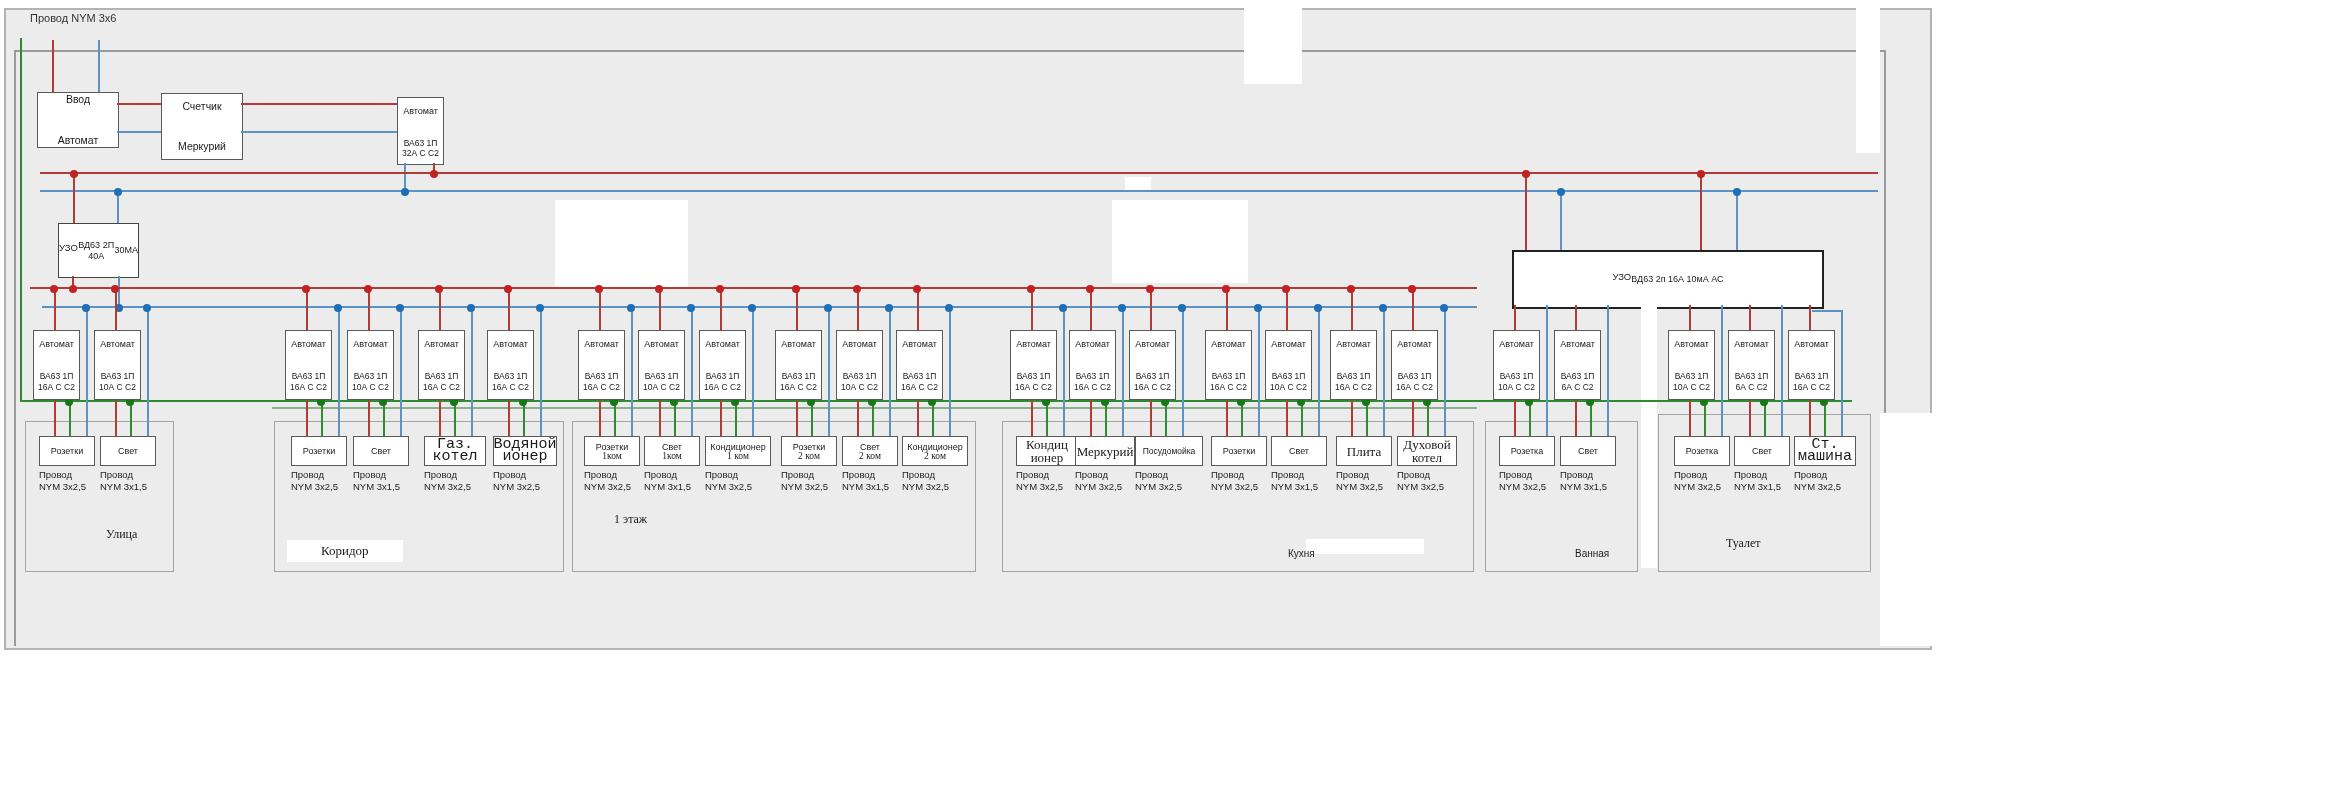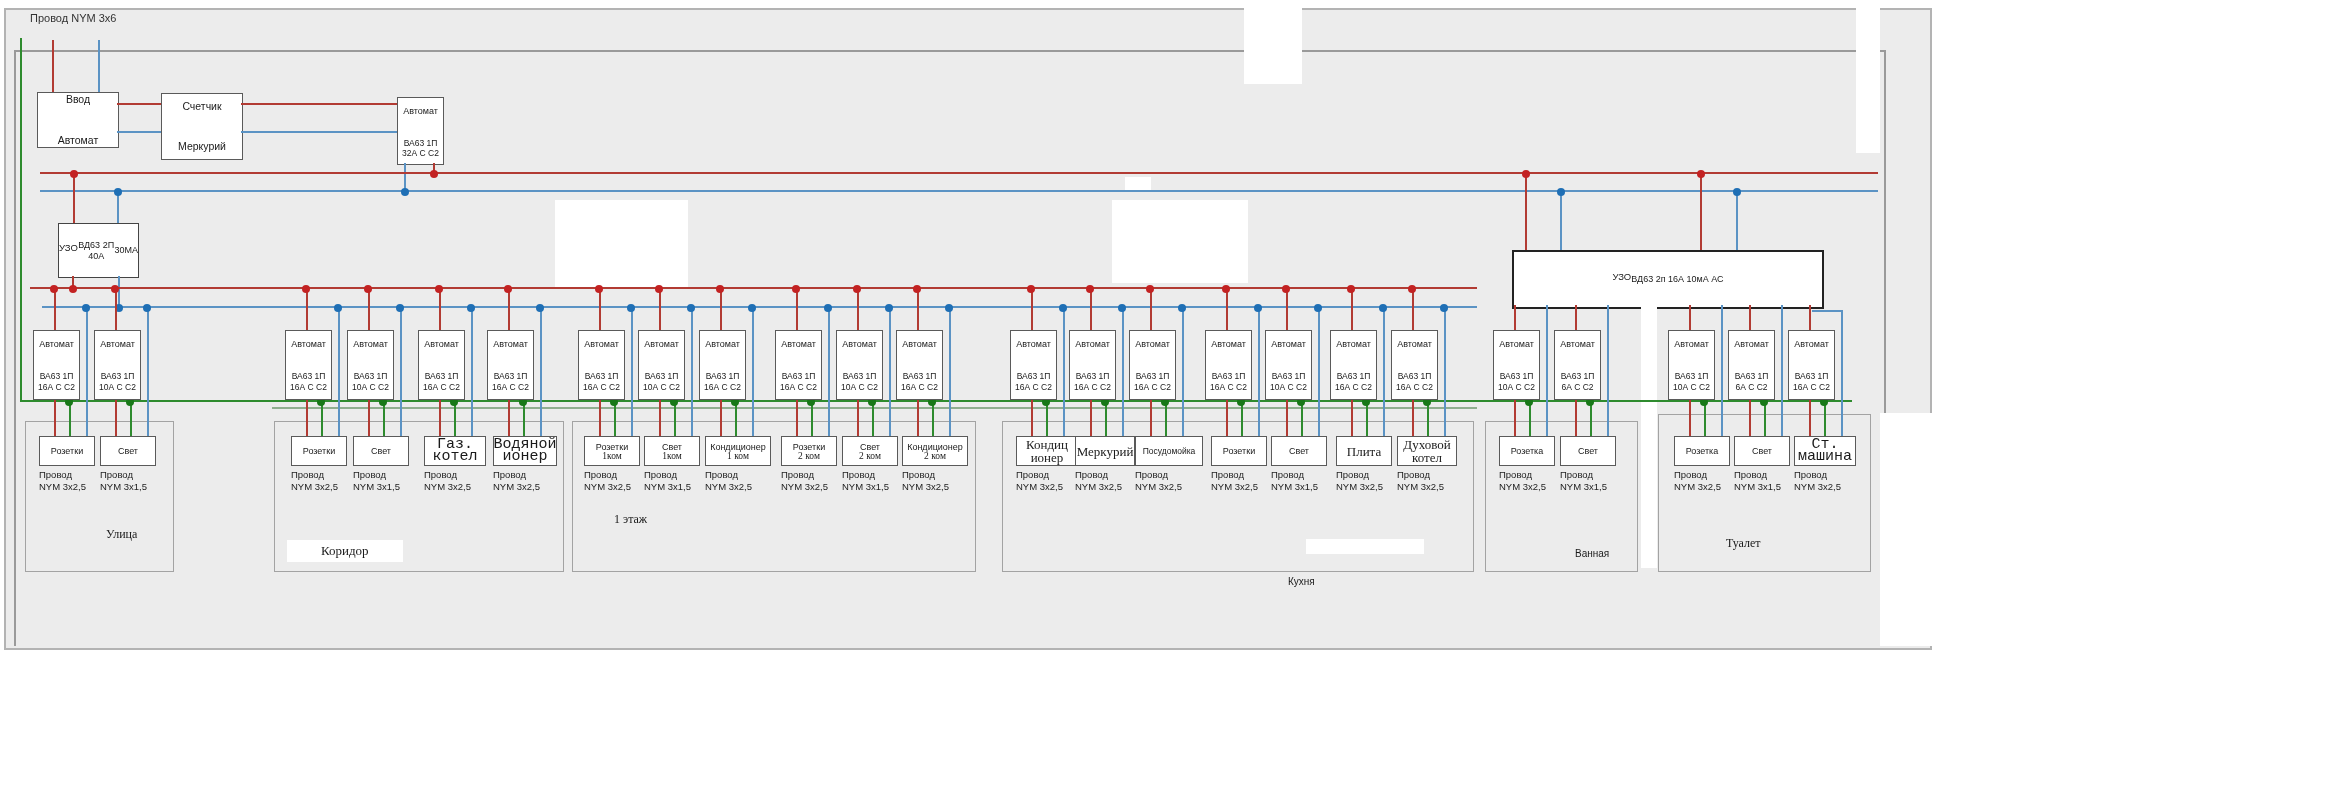--- a/index.html
+++ b/index.html
@@ -368,21 +368,21 @@
     </div>
     <div class="load" style="left: 902px; width: 64px;">
       <span class="l-sans">Кондиционер</span>
       <span class="l-sub">2 ком</span>
     </div>
     <div class="wirelabel" style="left: 902px;">
       <div>Провод</div>
       <div>NYM 3x2,5</div>
     </div>
     <div class="groupbox" style="left: 1002px; top: 421px; width: 470px; height: 149px;"></div>
-    <div class="grouplabel gl-sans" style="left: 1288px; top: 576px;">Кухня</div>
+    <div class="grouplabel gl-sans" style="left: 1288px; top: 548px;">Кухня</div>
     <div class="wl" style="left: 1031px; top: 289px; width: 2px; height: 41px; background: rgb(178, 59, 51);"></div>
     <div class="dot" style="left: 1027px; top: 285px; background: rgb(195, 34, 34);"></div>
     <div class="wl" style="left: 1031px; top: 398px; width: 2px; height: 38px; background: rgb(178, 59, 51);"></div>
     <div class="wl" style="left: 1063px; top: 308px; width: 2px; height: 128px; background: rgb(91, 147, 196);"></div>
     <div class="dot" style="left: 1059px; top: 304px; background: rgb(31, 111, 181);"></div>
     <div class="wl" style="left: 1046px; top: 401px; width: 2px; height: 35px; background: rgb(46, 139, 46);"></div>
     <div class="dot" style="left: 1042px; top: 398px; background: rgb(24, 120, 24);"></div>
     <div class="brk" style="left: 1010px; top: 330px;">
       <span class="t1">Автомат</span>
       <span class="sp"></span>

